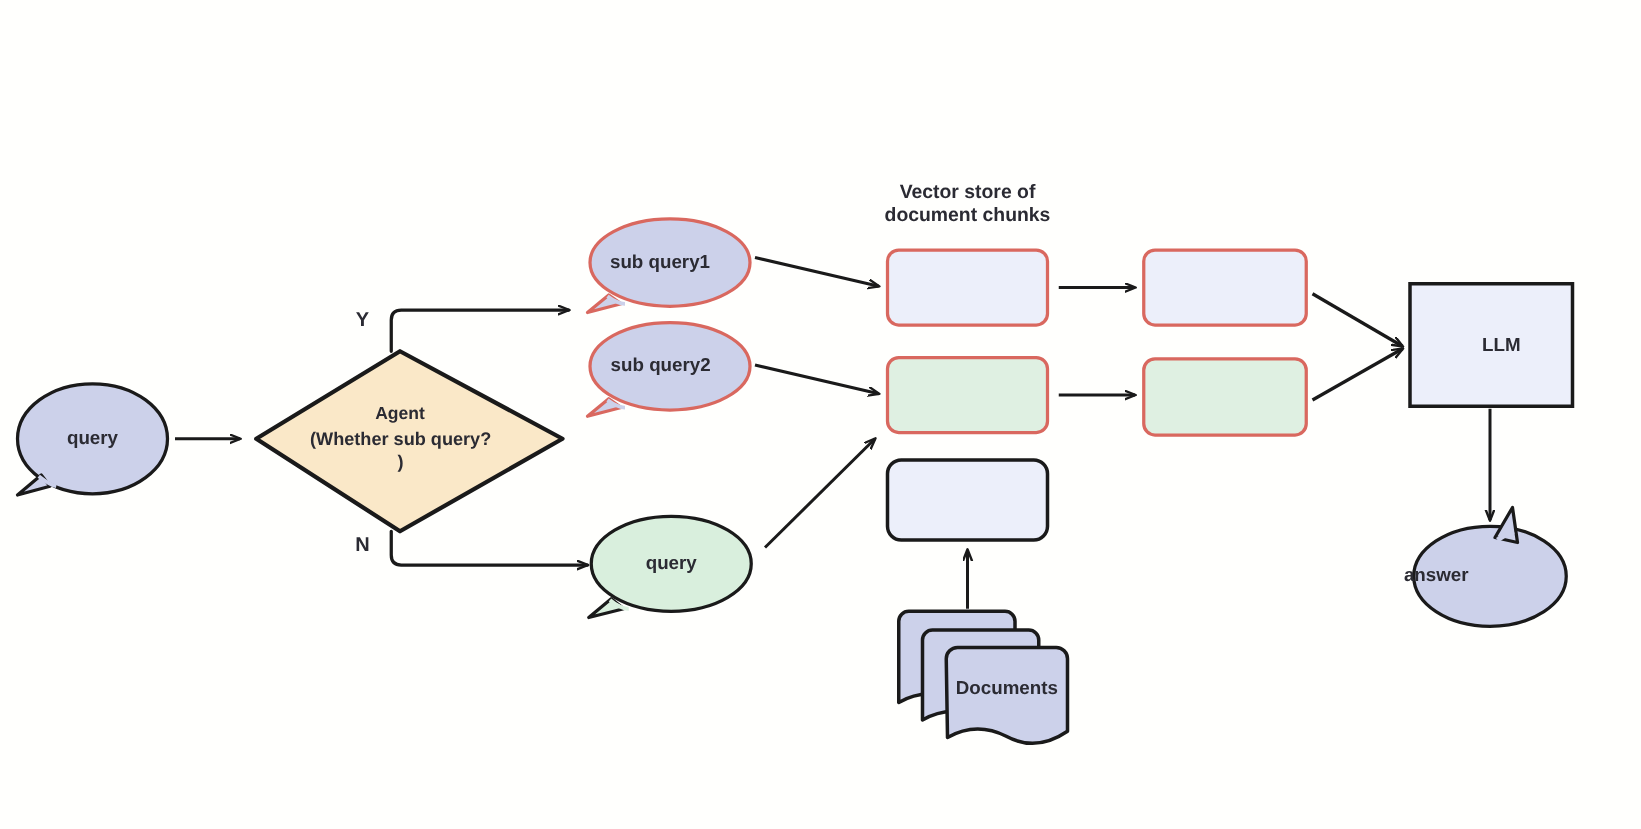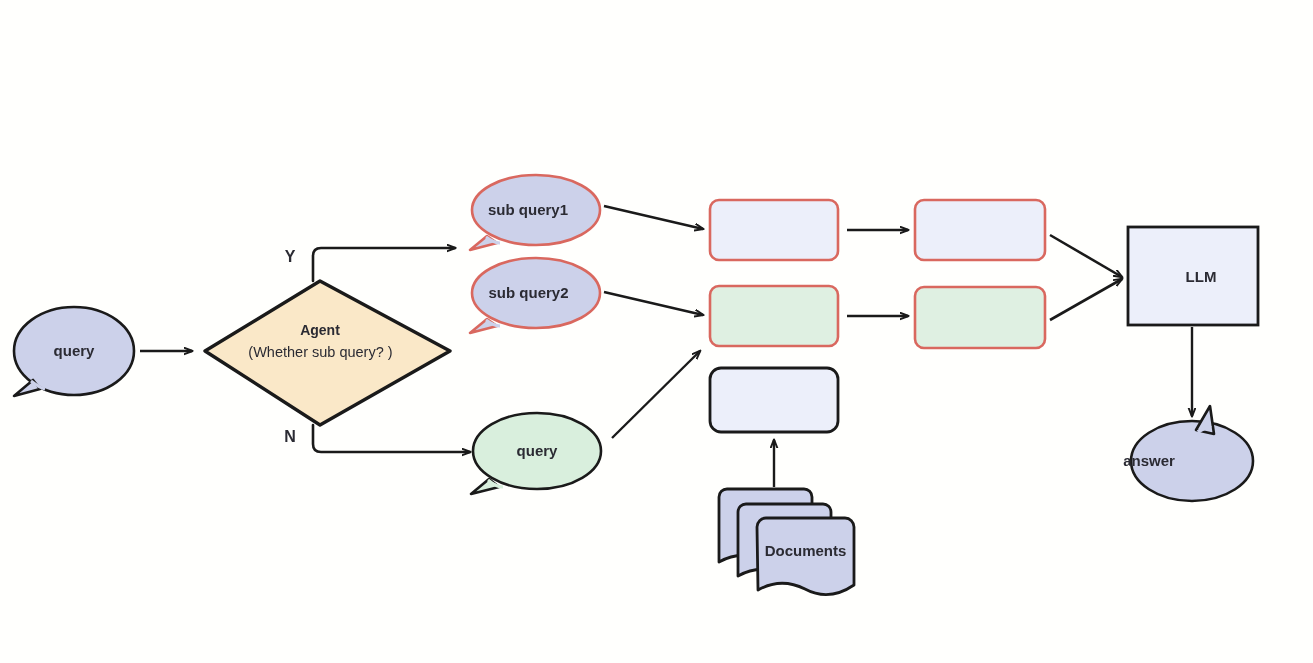--- a/index.html
+++ b/index.html
@@ -45,21 +45,21 @@
     color: #2b2b33;
     text-align: center;
     line-height: 1.25;
     pointer-events: none;
     white-space: pre-line;
   }
   .lbl-node { font-size: 15px; }
   .lbl-cap  { font-size: 15.5px; }
   .lbl-yn   { font-size: 16px; font-weight: bold; }
   .lbl-agent-title { font-size: 14px; font-weight: bold; }
-  .lbl-agent-sub { font-size: 14.5px; font-weight: normal; }
+  .lbl-agent-sub { font-size: 14.5px; font-weight: bold; }
 </style>
 </head>
 <body>
 
 <div id="diagram-root">
 
 
   <svg class="canvas" viewBox="0 0 1313 663">
     <defs>
       <marker id="ah" markerWidth="10" markerHeight="10" refX="8.4" refY="4" orient="auto" markerUnits="userSpaceOnUse">
@@ -150,20 +150,22 @@
   <div class="lbl lbl-agent-sub" style="left:248px; top:343px; width:145px;">(Whether sub query? )</div>
 
   <div class="lbl lbl-yn" style="left:279px; top:247px; width:22px;">Y</div>
   <div class="lbl lbl-yn" style="left:279px; top:427px; width:22px;">N</div>
 
   <div class="lbl lbl-node" style="left:472px; top:201px; width:112px;">sub query1</div>
   <div class="lbl lbl-node" style="left:472px; top:284px; width:113px;">sub query2</div>
 
   <div class="lbl lbl-node" style="left:473px; top:442px; width:128px;">query</div>
 
+  <div class="lbl lbl-cap" style="left:694px; top:144px; width:160px;">Vector store of
+document chunks</div>
 
   <div class="lbl lbl-node" style="left:1128px; top:268px; width:146px;">LLM</div>
 
   <div class="lbl lbl-node" style="left:1088px; top:452px; width:122px;">answer</div>
 
   <div class="lbl lbl-node" style="left:757px; top:542px; width:97px;">Documents</div>
 
 </div>
 
 </body></html>

